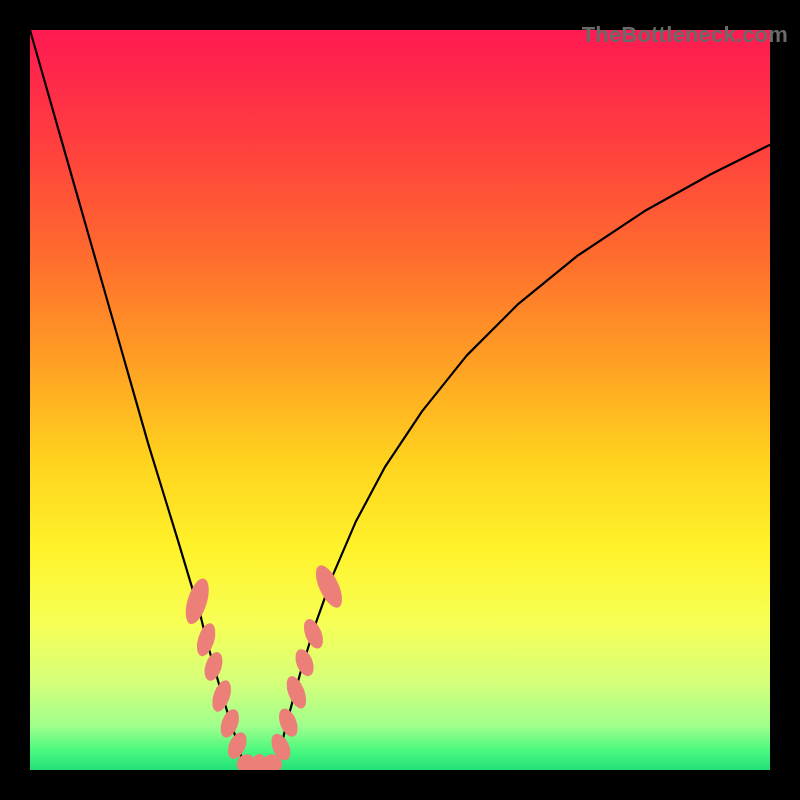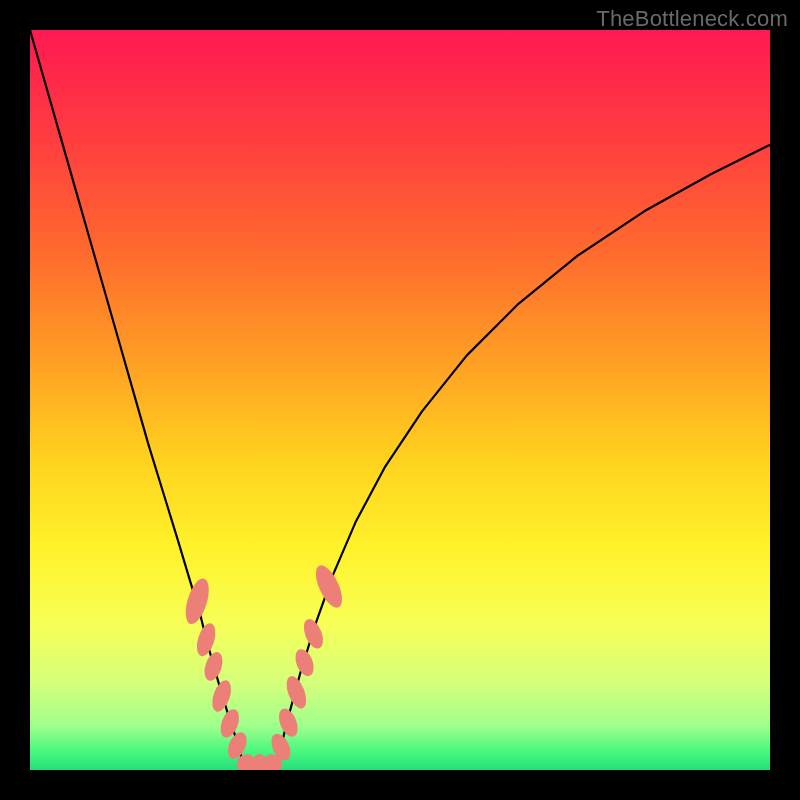--- a/index.html
+++ b/index.html
@@ -20,25 +20,25 @@
   .plot {
     position: absolute;
     left: 30px;
     top: 30px;
     width: 740px;
     height: 740px;
     overflow: hidden;
   }
   .watermark {
     position: absolute;
-    top: 6px;
+    top: 22px;
     right: 12px;
     color: #6a6a6a;
     font-size: 22px;
-    font-weight: 400;
+    font-weight: 700;
     letter-spacing: 0.2px;
   }
   svg { display: block; }
 </style>
 </head>
 <body>
 
 <div class="frame">
   <div class="plot">
     <svg id="chart-svg" width="740" height="740" viewBox="0 0 740 740">

